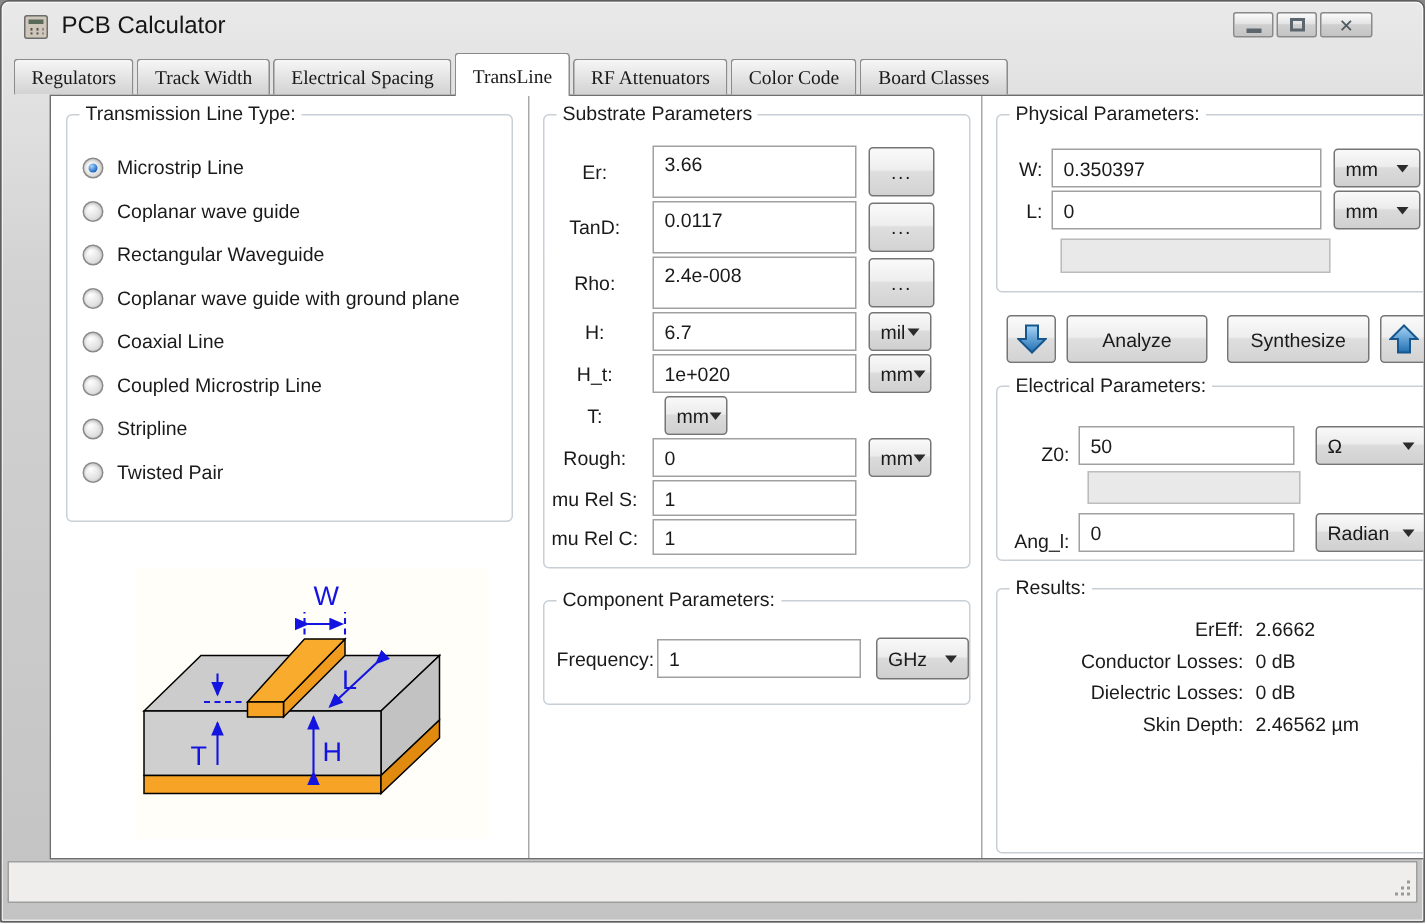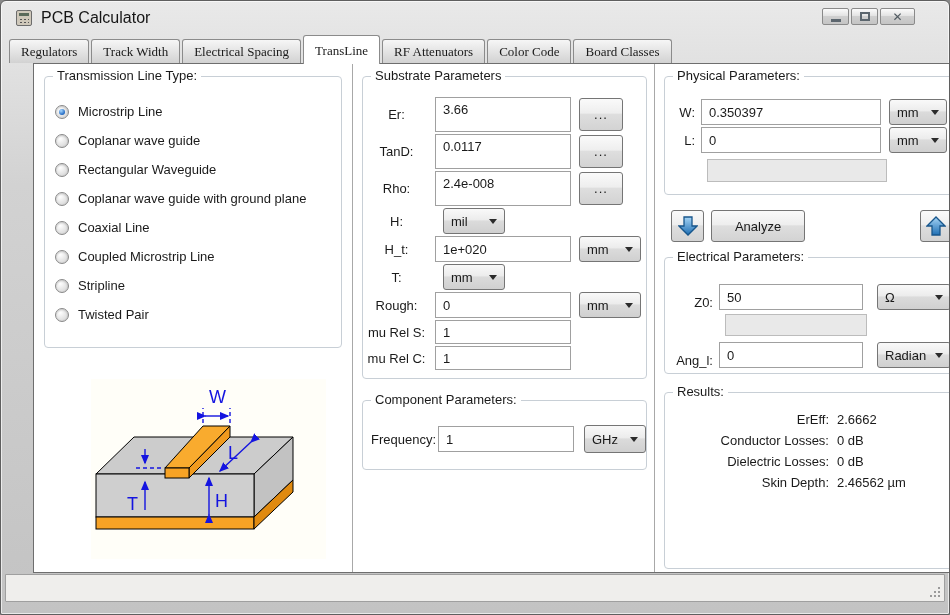--- a/index.html
+++ b/index.html
@@ -68,21 +68,21 @@
   .gb-substrate { left:328px; top:12px; width:285px; height:303px; }
   .s-rows { position:absolute; left:2px; right:2px; top:20px; }
   .s-rows .row { display:flex; align-items:stretch; margin-bottom:2px; }
   .s-rows .row:nth-of-type(-n+3) { height:35px; }
   .s-rows .row:nth-of-type(n+4) { height:26px; }
   .s-rows .row:nth-of-type(n+8) { height:24px; }
   .s-label { flex:0 0 70px; text-align:center; padding-right:7px; align-self:center; white-space:nowrap; }
   .s-rows .field { flex:0 0 136px; }
   .s-rows .row:nth-of-type(-n+3) .field { align-items:flex-start; padding-top:4px; }
   .dots { width:44px; height:33px; margin-left:8px; align-self:center; letter-spacing:1px; }
-  .s-rows .dropdown { width:62px; margin-left:8px; align-self:stretch; }
+  .s-rows .dropdown { width:42px; margin-left:8px; align-self:stretch; }
 
   .gb-component { left:328px; top:336px; width:285px; height:70px; }
   .c-row { position:absolute; left:8px; top:24px; display:flex; align-items:center; height:28px; }
   .c-label { flex:0 0 67px; white-space:nowrap; }
   .c-row .field { width:136px; height:26px; }
   .c-row .dropdown { width:62px; height:28px; margin-left:10px; }
 
   
   .gb-physical { left:630px; top:12px; width:292px; height:119px; }
   .p-rows { position:absolute; left:6px; right:6px; top:22px; }
@@ -269,20 +269,23 @@
             <div class="field">
               <span>2.4e-008</span>
             </div>
             <div class="btn dots">
               <span>...</span>
             </div>
 
           </div>
           <div class="row">
             <span class="s-label">H:</span>
+            <div class="field">
+              <span>6.7</span>
+            </div>
 
             <div class="dropdown">
               <span>mil</span>
               <span class="dd-arrow"></span>
             </div>
           </div>
           <div class="row">
             <span class="s-label">H_t:</span>
             <div class="field">
               <span>1e+020</span>
@@ -378,20 +381,23 @@
               <stop offset="0" stop-color="#a6d4f5"></stop>
               <stop offset="1" stop-color="#1f6fb4"></stop>
             </linearGradient>
           </defs>
         <path d="M6 2 h8 v9 h5 l-9 9 -9 -9 h5 z" fill="url(#gd)" stroke="#17568c" stroke-width="1.3"></path>
       </svg>
     </div>
     <div class="btn btn-analyze">
       <span>Analyze</span>
     </div>
+    <div class="btn btn-synthesize">
+      <span>Synthesize</span>
+    </div>
     <div class="btn arrow-btn" style="left:886px; top:146px; width:32px;">
       <svg width="20" height="22" viewBox="0 0 20 22">
         <defs>
             <linearGradient id="gu" x1="0" y1="0" x2="0" y2="1">
               <stop offset="0" stop-color="#a6d4f5"></stop>
               <stop offset="1" stop-color="#1f6fb4"></stop>
             </linearGradient>
           </defs>
         <path d="M6 20 h8 v-9 h5 l-9 -9 -9 9 h5 z" fill="url(#gu)" stroke="#17568c" stroke-width="1.3"></path>
       </svg>

